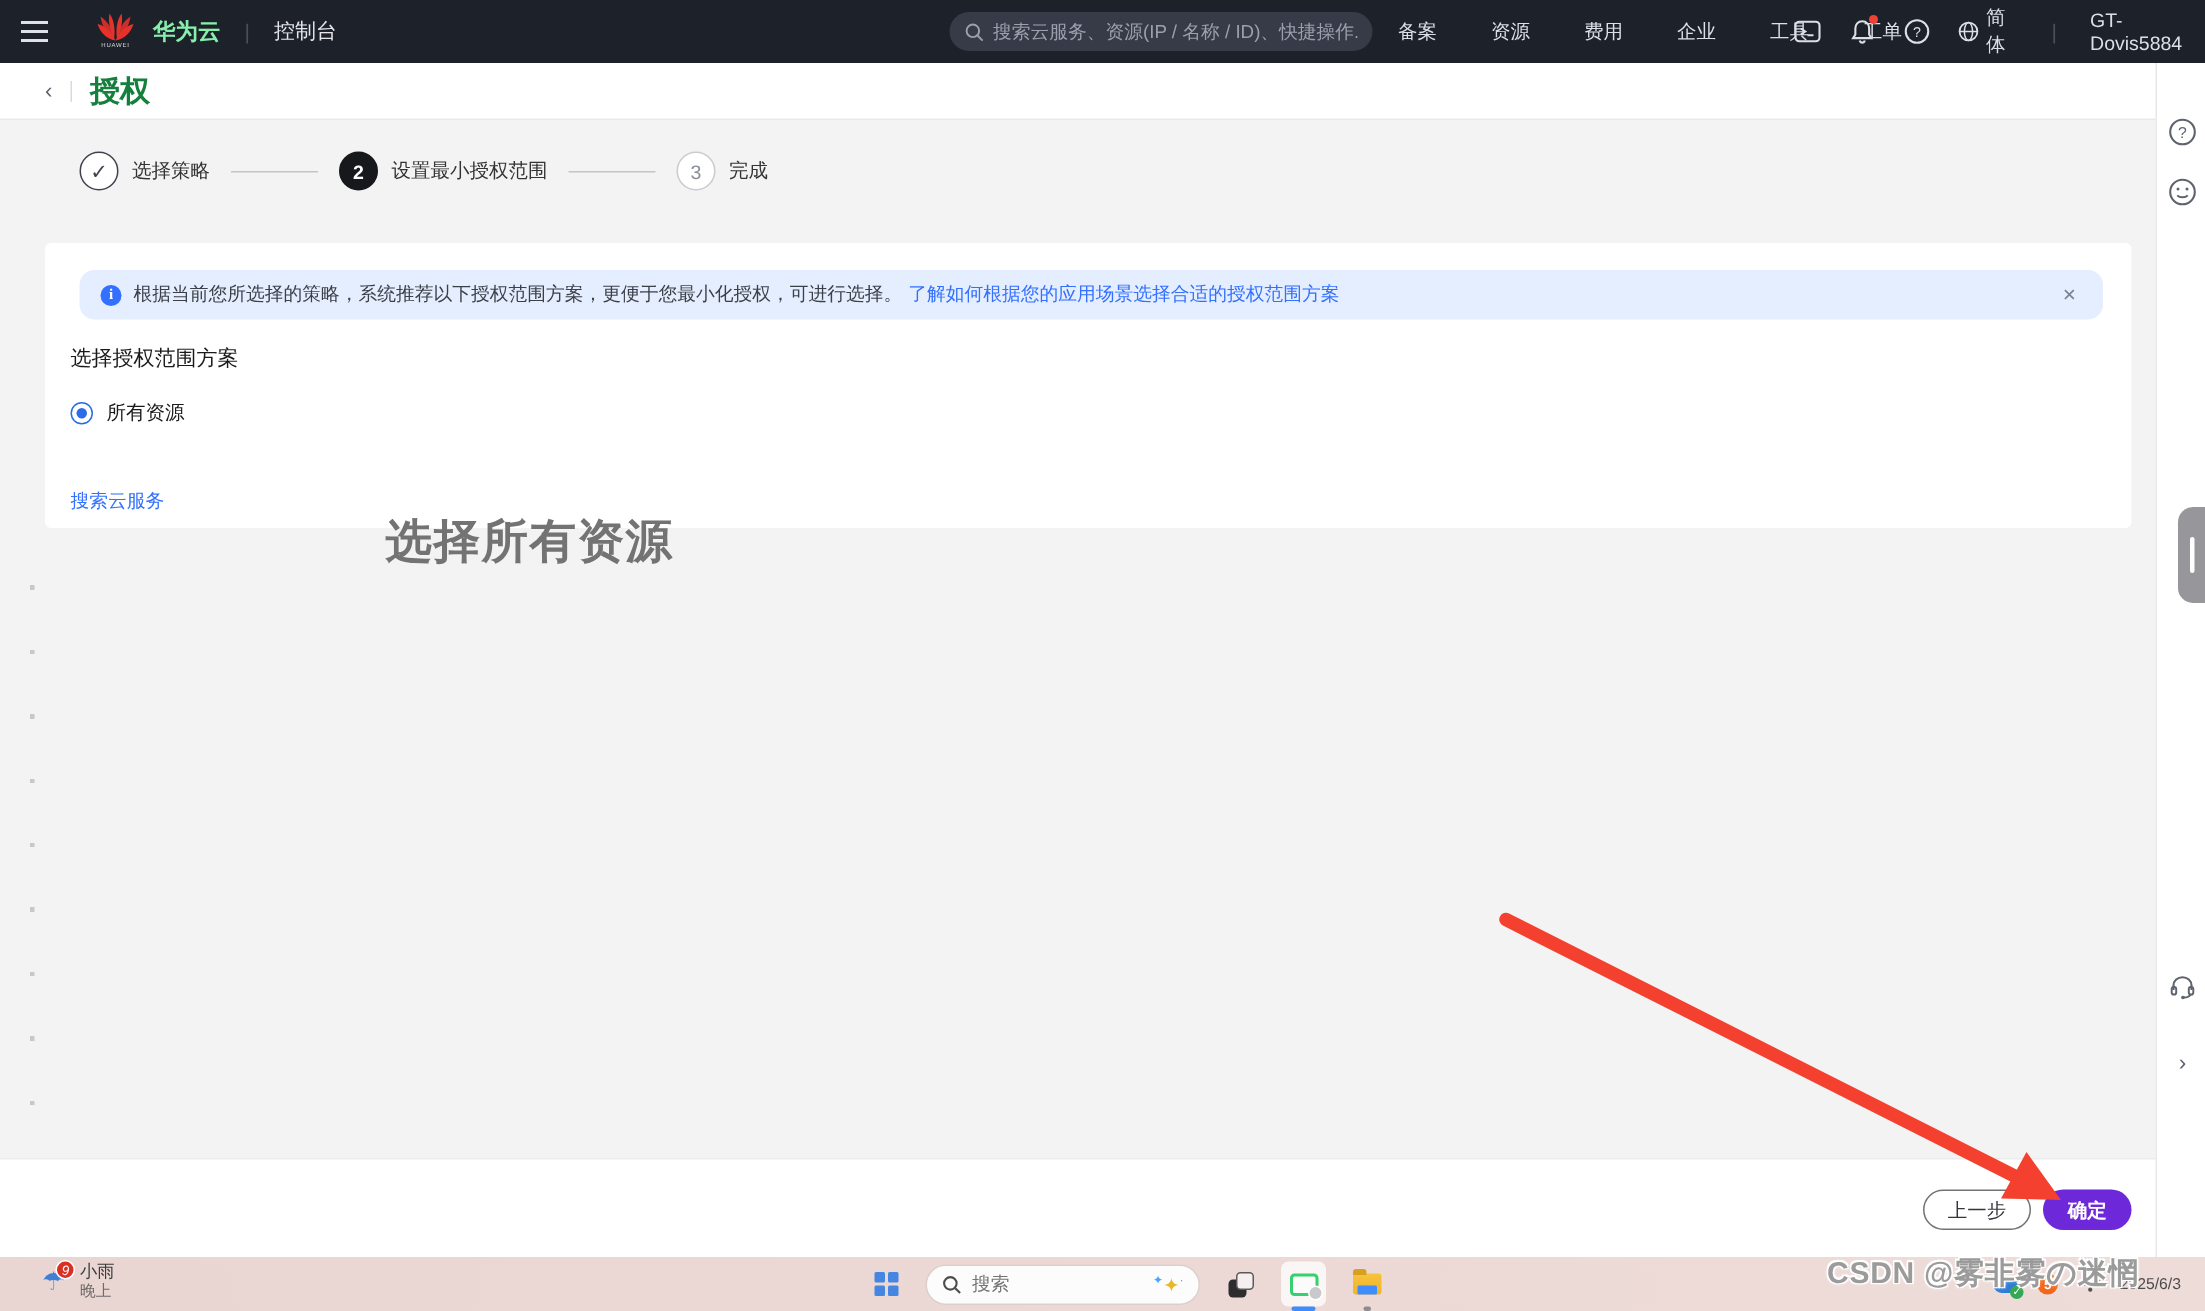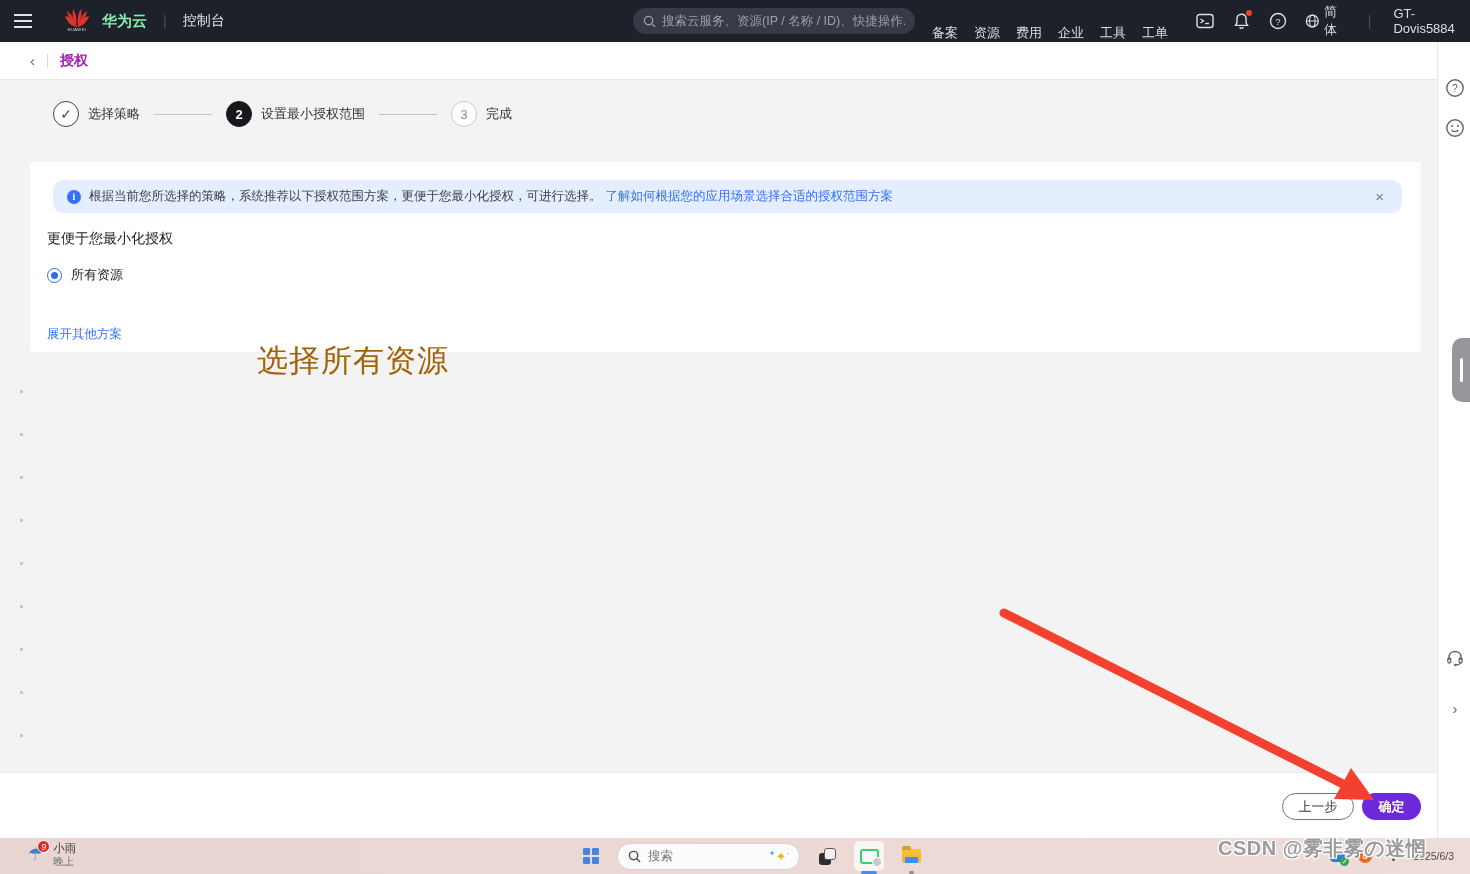--- a/index.html
+++ b/index.html
@@ -27,35 +27,35 @@
   .nav-search {
     position:absolute; left:633px; top:8px; width:282px; height:26px;
     background:#363b47; border-radius:13px; display:flex; align-items:center; padding:0 10px;
   }
   .nav-search svg { flex:0 0 auto; }
   .nav-search input {
     background:transparent; border:none; outline:none; color:#aab0bc; font-size:12.5px;
     margin-left:6px; width:100%; font-family:"Liberation Sans",sans-serif;
   }
   .nav-search input::placeholder { color:#9aa0ad; }
-  .nav-links { position:absolute; left:932px; top:0; height:42px; display:flex; align-items:flex-end; gap:16px;text-decoration:underline; }
+  .nav-links { position:absolute; left:932px; top:0; height:42px; display:flex; align-items:center; gap:36px; }
   .nav-links span { color:#dcdfe5; font-size:13px; cursor:pointer; white-space:nowrap; }
   .nav-icons { position:absolute; left:1196px; top:0; height:42px; display:flex; align-items:center; gap:18px; }
   .nav-icons .ic { position:relative; width:20px; height:20px; display:flex; align-items:center; justify-content:center; cursor:pointer; }
   .red-dot { position:absolute; right:-1px; top:-1px; width:6px; height:6px; background:#f04134; border-radius:50%; }
   .lang { display:flex; align-items:center; gap:4px; color:#dcdfe5; font-size:13px; cursor:pointer; }
   .account { color:#dcdfe5; font-size:13px; margin-left:2px; cursor:pointer; }
   
   .page-header {
     position:absolute; left:0; top:42px; width:1437px; height:38px; background:#fff;
     border-bottom:1px solid #e8e9eb; display:flex; align-items:center; z-index:2;
   }
   .back-btn { margin-left:30px; color:#5e636e; font-size:15px; cursor:pointer; line-height:1; }
   .hd-sep { width:1px; height:14px; background:#d9dadc; margin:0 12px; }
-  .page-title { font-size:14px; font-weight:bold; color:#a21caf; }
+  .page-title { font-size:20px; font-weight:bold; color:#15803d; }
   
   .steps { position:absolute; left:53px; top:101px; display:flex; align-items:center; }
   .step { display:flex; align-items:center; }
   .scircle {
     width:26px; height:26px; border-radius:50%; display:flex; align-items:center; justify-content:center;
     font-size:13px; background:#fff;
   }
   .scircle.done { border:1.5px solid #40434c; color:#40434c; font-size:14px; }
   .scircle.current { background:#17181c; color:#fff; border:1.5px solid #17181c; font-weight:bold; }
   .scircle.todo { border:1.5px solid #c9cbd0; color:#8a8e99; }
@@ -84,21 +84,21 @@
   .radio-outer {
     width:15px; height:15px; border-radius:50%; border:1.5px solid #2b6de8; background:#fff;
     display:flex; align-items:center; justify-content:center;
   }
   .radio-inner { width:7px; height:7px; border-radius:50%; background:#2b6de8; }
   .radio-label { font-size:13px; color:#1a1a1a; margin-left:9px; }
   .scope-desc { position:absolute; left:33px; top:134px; font-size:12.5px; color:#75797f; }
   .expand-link { position:absolute; left:17px; top:164px; font-size:12.5px; color:#3370ff; cursor:pointer; }
   
   .annotation {
-    position:absolute; left:257px; top:340px; font-size:31px; color:#a16207; font-weight:400;
+    position:absolute; left:257px; top:340px; font-size:31px; color:#737373; font-weight:700;
     z-index:20; letter-spacing:1px; white-space:nowrap;
   }
   
   .rail {
     position:absolute; left:1437px; top:42px; width:33px; height:796px; background:#fff;
     border-left:1px solid #e7e8ea; z-index:3;
   }
   .rail .ric { position:absolute; left:6px; width:22px; height:22px; display:flex; align-items:center; justify-content:center; cursor:pointer; color:#5e636e; }
   .rail-handle {
     position:absolute; left:1452px; top:338px; width:18px; height:64px; background:#97979b;
@@ -281,28 +281,28 @@
   </div>
 </div>
 
 <div class="card">
   <div class="banner">
     <span class="info-ic">i</span>
     <span class="banner-text">根据当前您所选择的策略，系统推荐以下授权范围方案，更便于您最小化授权，可进行选择。</span>
     <span class="banner-link">了解如何根据您的应用场景选择合适的授权范围方案</span>
     <span class="banner-close">×</span>
   </div>
-  <div class="scope-heading">更便于您最小化授权</div>
+  <div class="scope-heading">选择授权范围方案</div>
   <div class="radio-row">
     <span class="radio-outer">
         <span class="radio-inner"></span>
       </span>
     <span class="radio-label">所有资源</span>
   </div>
-  <div class="expand-link">展开其他方案</div>
+  <div class="expand-link">搜索云服务</div>
 </div>
 
 <div class="annotation">选择所有资源</div>
 
 <div class="rail">
   <span class="ric" style="top:35px;">
     <svg width="20" height="20" viewBox="0 0 20 20">
       <circle cx="10" cy="10" r="8.2" fill="none" stroke="#5e636e" stroke-width="1.4"></circle>
       <text x="10" y="14" font-size="10.5" fill="#5e636e" text-anchor="middle" font-family="Liberation Sans, sans-serif">?</text>
     </svg>

